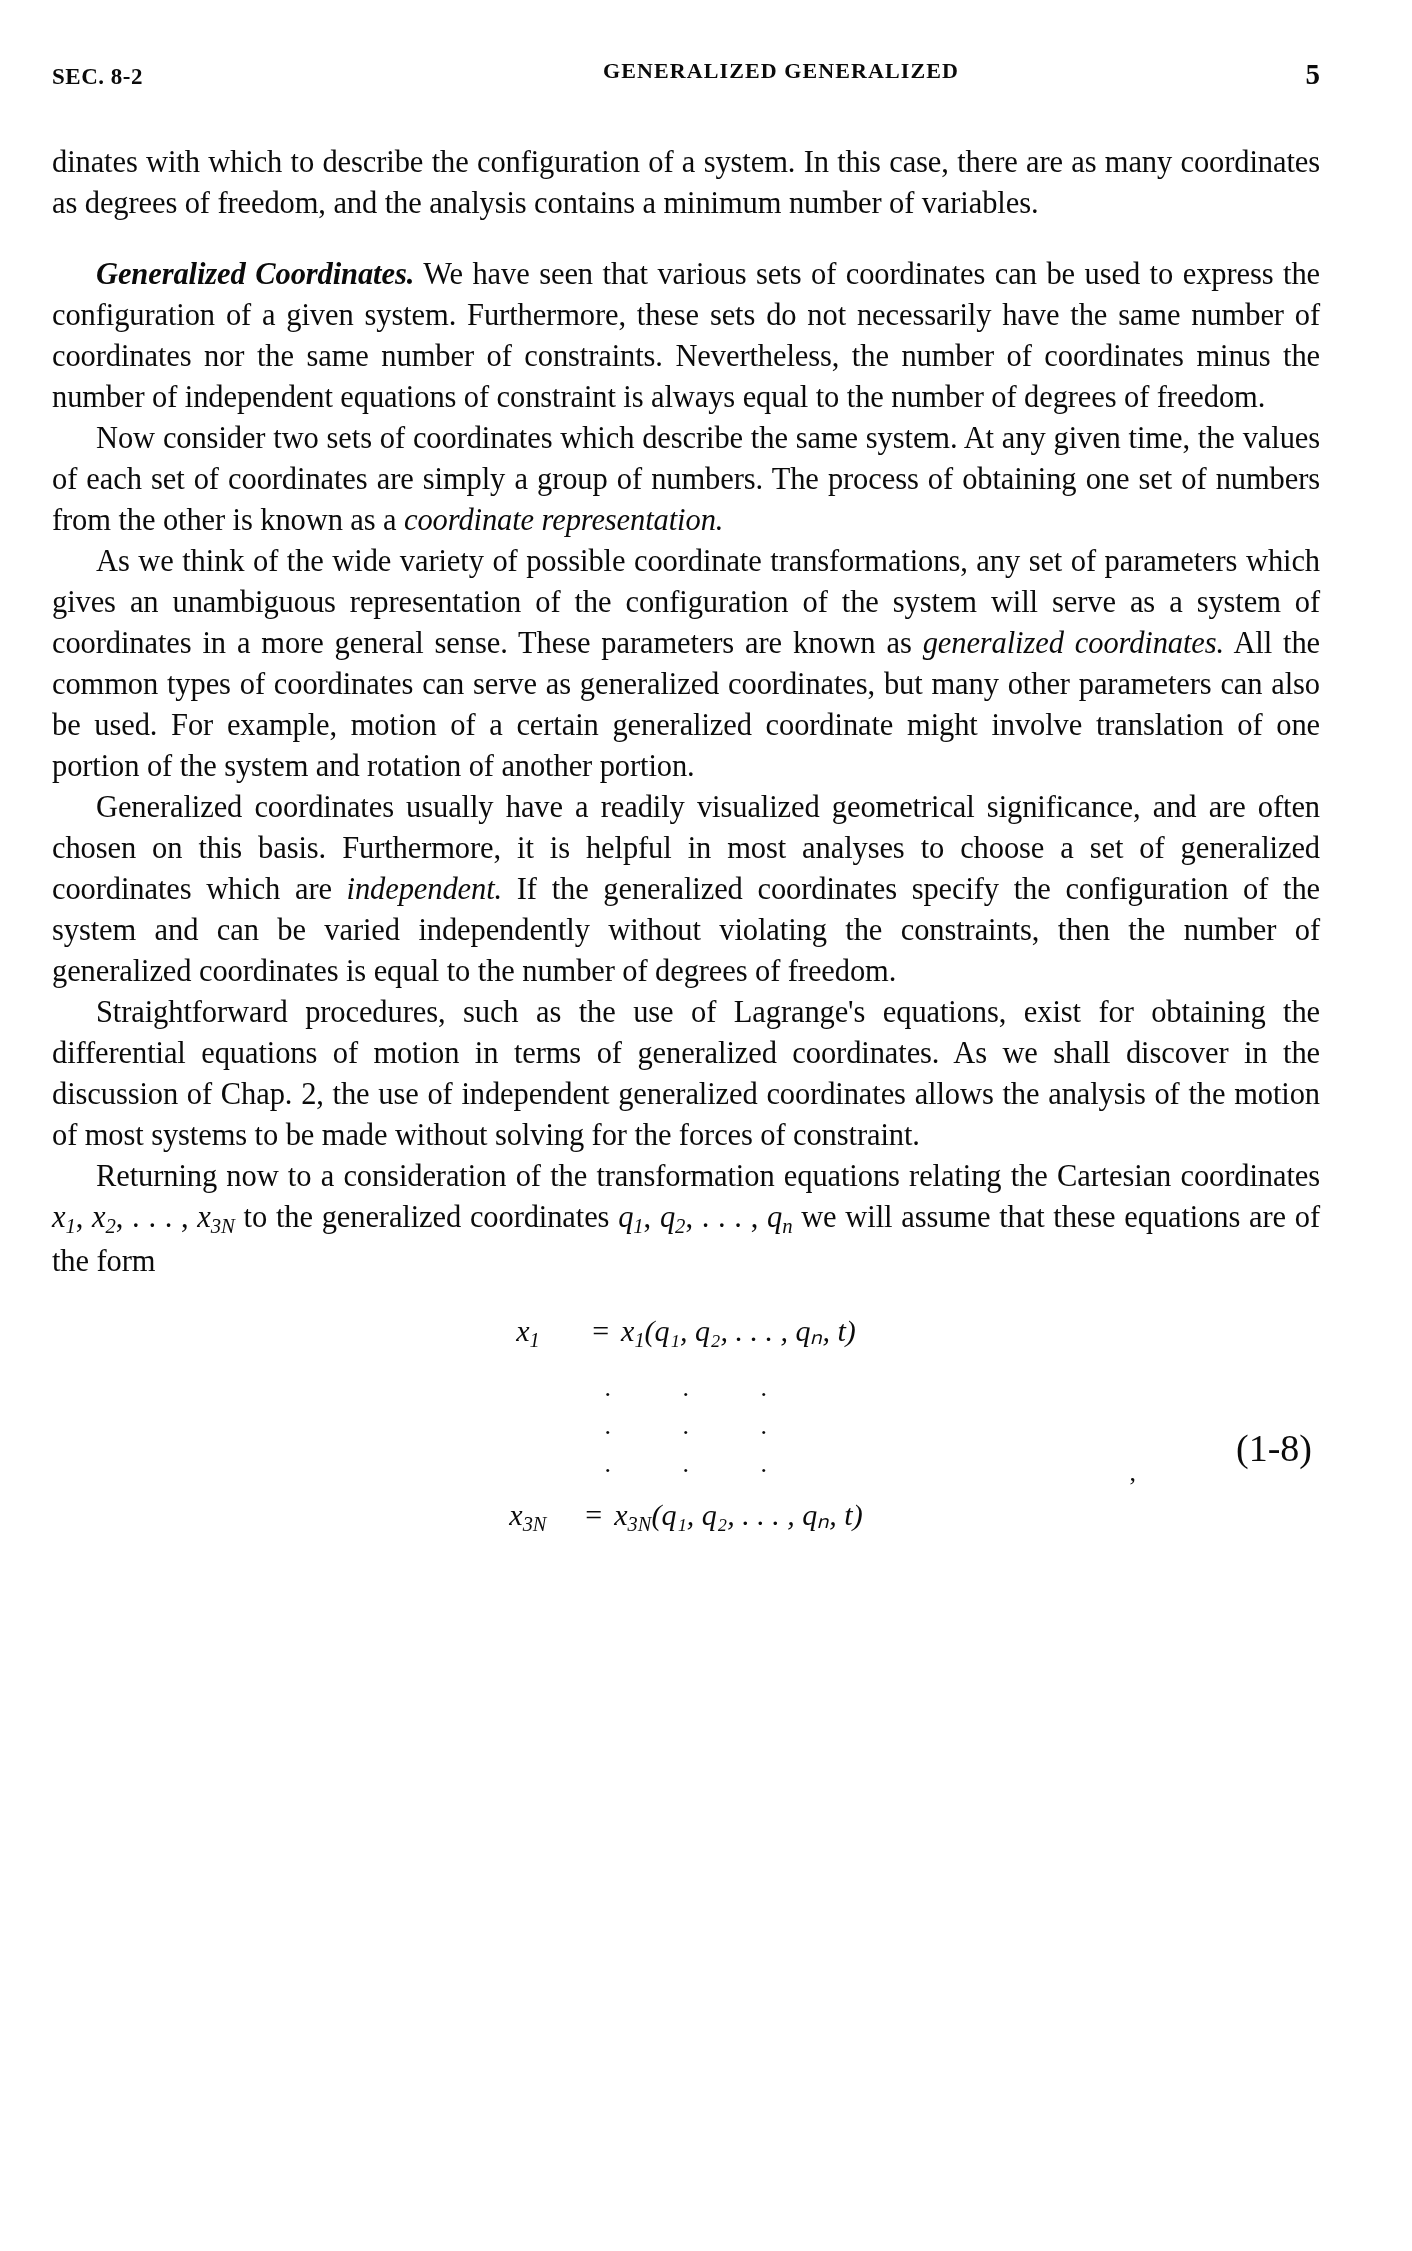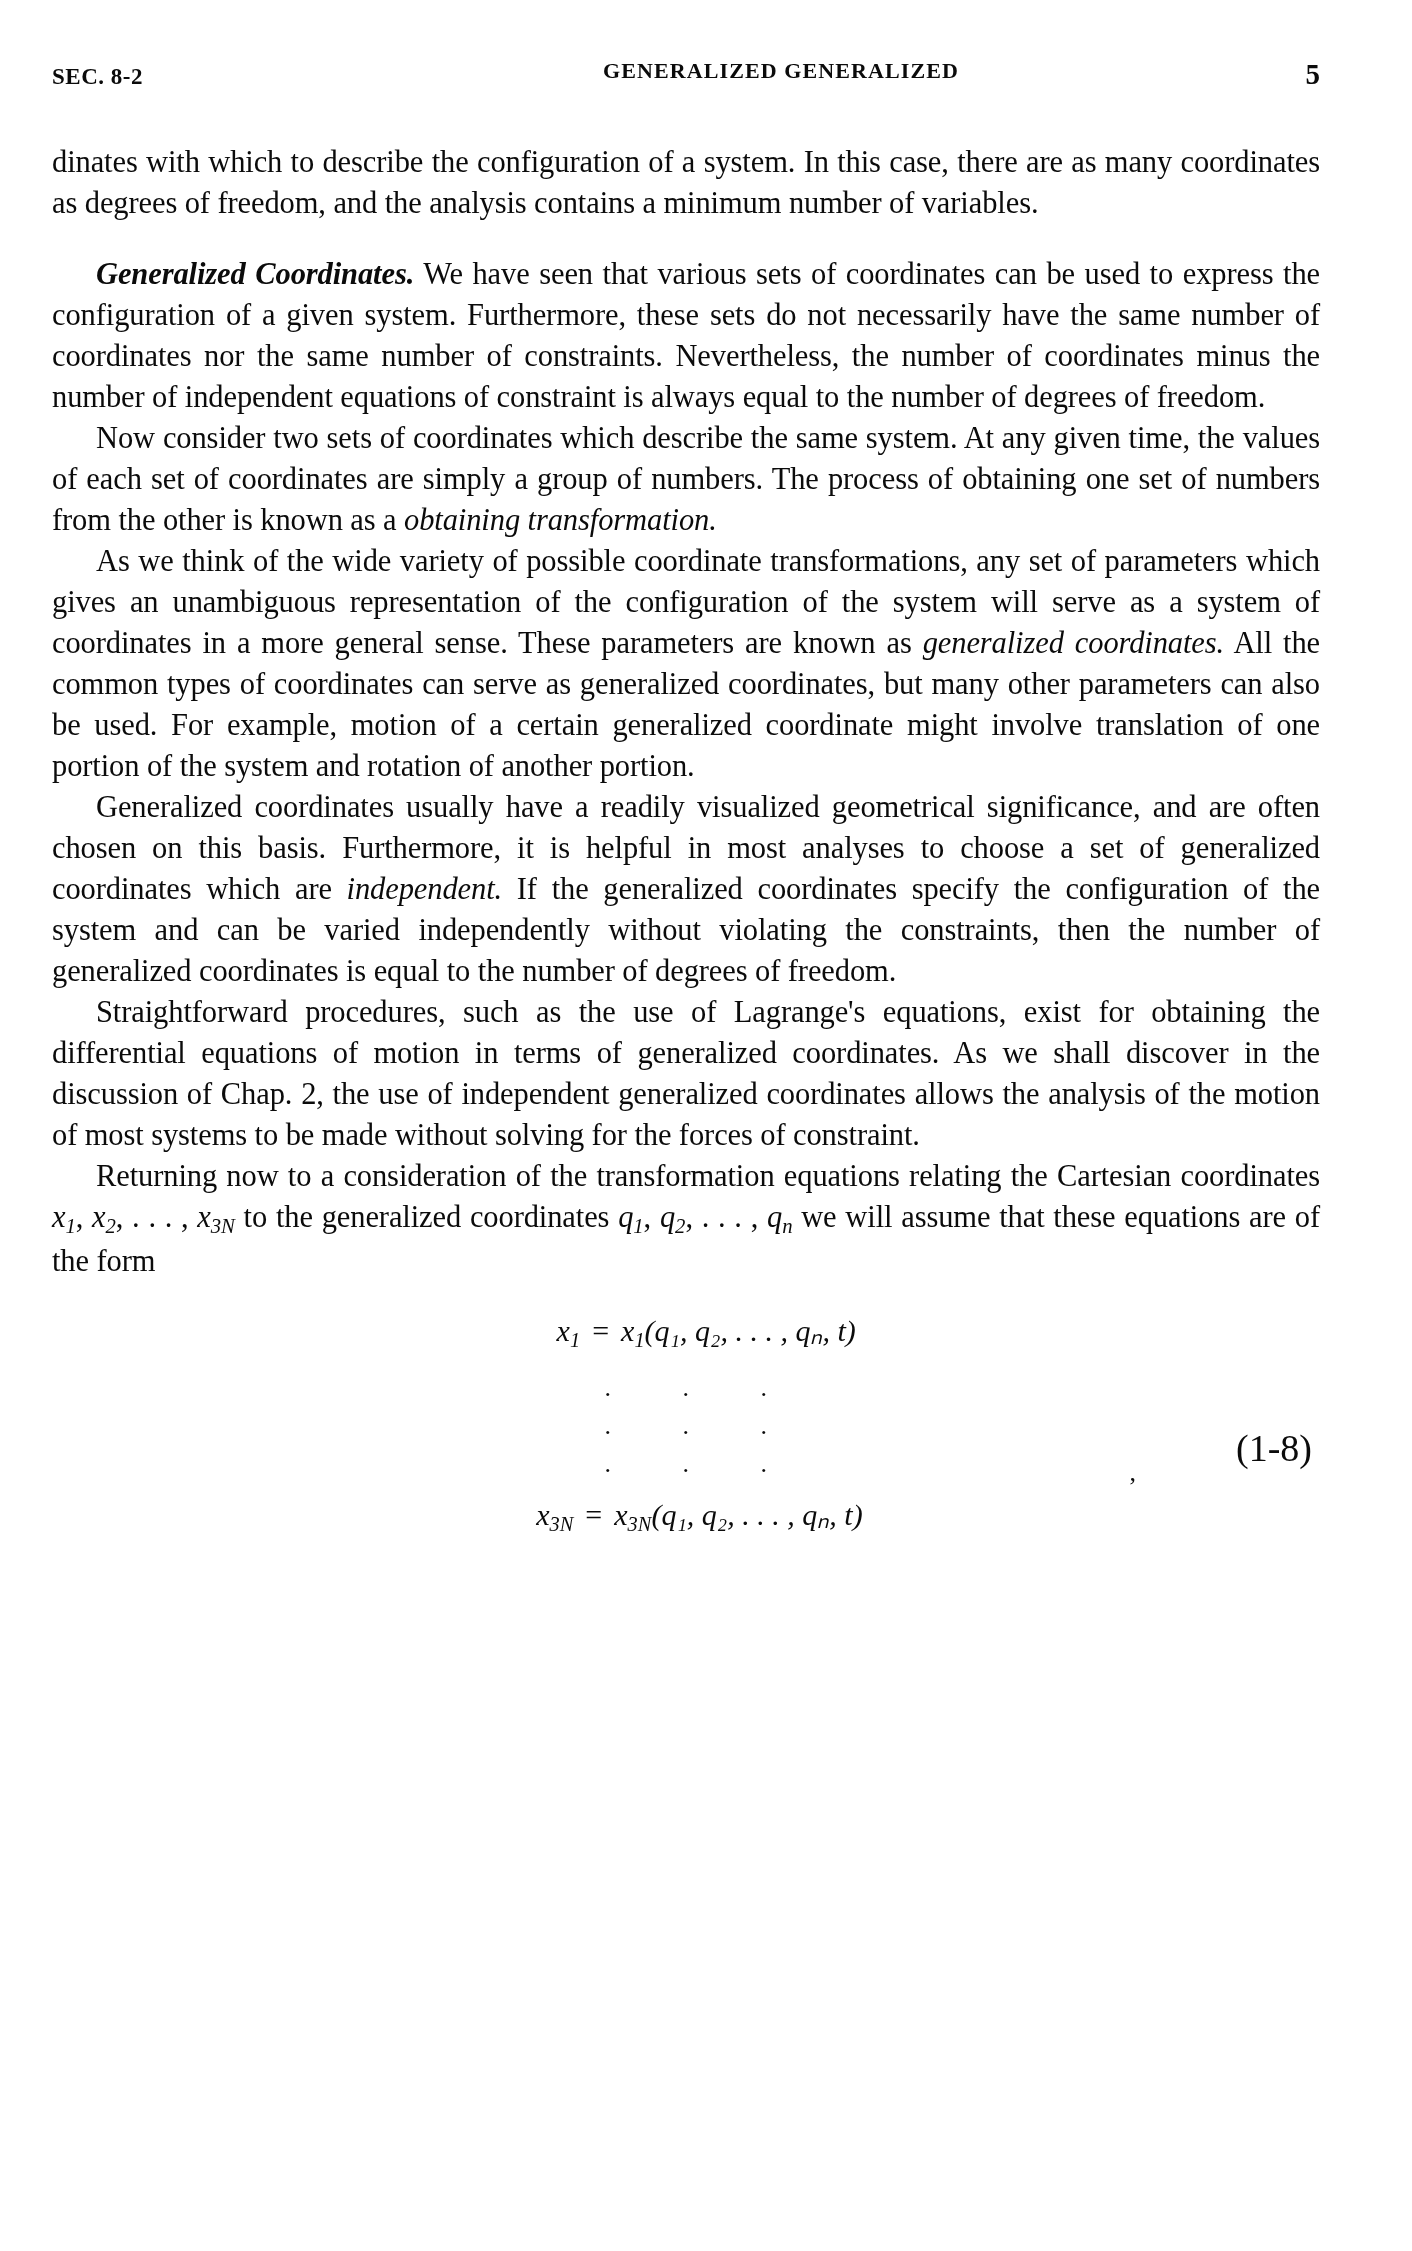--- a/index.html
+++ b/index.html
@@ -96,21 +96,21 @@
     font-size: 30px;
   }
   .eqline {
     text-align: center;
     line-height: 1.5;
     white-space: nowrap;
   }
   .eqline .lhs {
     display: inline-block;
     min-width: 64px;
-    text-align: right;
+    text-align: left;
   }
   .eqline .eq {
     display: inline-block;
     padding: 0 12px;
   }
   .dots-rows {
     text-align: center;
     line-height: 1.0;
     margin: 14px 0 10px 0;
   }
@@ -147,21 +147,21 @@
     <div class="rh-center">GENERALIZED GENERALIZED</div>
     <div class="rh-right">5</div>
   </div>
 
   <div class="body-col">
 
     <p>dinates with which to describe the configuration of a system. In this case, there are as many coordinates as degrees of freedom, and the analysis contains a minimum number of variables.</p>
 
     <p class="indent gap"><span class="bi">Generalized Coordinates.</span><span> We have seen that various sets of coordinates can be used to express the configuration of a given system. Furthermore, these sets do not necessarily have the same number of coordinates nor the same number of constraints. Nevertheless, the number of coordinates minus the number of independent equations of constraint is always equal to the number of degrees of freedom.</span></p>
 
-    <p class="indent"><span>Now consider two sets of coordinates which describe the same system. At any given time, the values of each set of coordinates are simply a group of numbers. The process of obtaining one set of numbers from the other is known as a </span><span class="it">obtaining transformation.</span></p>
+    <p class="indent"><span>Now consider two sets of coordinates which describe the same system. At any given time, the values of each set of coordinates are simply a group of numbers. The process of obtaining one set of numbers from the other is known as a </span><span class="it">coordinate representation.</span></p>
 
     <p class="indent"><span>As we think of the wide variety of possible coordinate transformations, any set of parameters which gives an unambiguous representation of the configuration of the system will serve as a system of coordinates in a more general sense. These parameters are known as </span><span class="it">generalized coordinates.</span><span> All the common types of coordinates can serve as generalized coordinates, but many other parameters can also be used. For example, motion of a certain generalized coordinate might involve translation of one portion of the system and rotation of another portion.</span></p>
 
     <p class="indent"><span>Generalized coordinates usually have a readily visualized geometrical significance, and are often chosen on this basis. Furthermore, it is helpful in most analyses to choose a set of generalized coordinates which are </span><span class="it">independent.</span><span> If the generalized coordinates specify the configuration of the system and can be varied independently without violating the constraints, then the number of generalized coordinates is equal to the number of degrees of freedom.</span></p>
 
     <p class="indent">Straightforward procedures, such as the use of Lagrange's equations, exist for obtaining the differential equations of motion in terms of generalized coordinates. As we shall discover in the discussion of Chap. 2, the use of independent generalized coordinates allows the analysis of the motion of most systems to be made without solving for the forces of constraint.</p>
 
     <p class="indent"><span>Returning now to a consideration of the transformation equations relating the Cartesian coordinates </span><span class="math"><span>x</span><sub>1</sub></span><span>,</span> <span class="math"><span>x</span><sub>2</sub></span><span>, . . . ,</span> <span class="math"><span>x</span><sub>3N</sub></span><span> to the generalized coordinates </span><span class="math"><span>q</span><sub>1</sub></span><span>,</span> <span class="math"><span>q</span><sub>2</sub></span><span>, . . . ,</span> <span class="math"><span>q</span><sub>n</sub></span><span> we will assume that these equations are of the form</span></p>
 
     <div class="eqblock">

